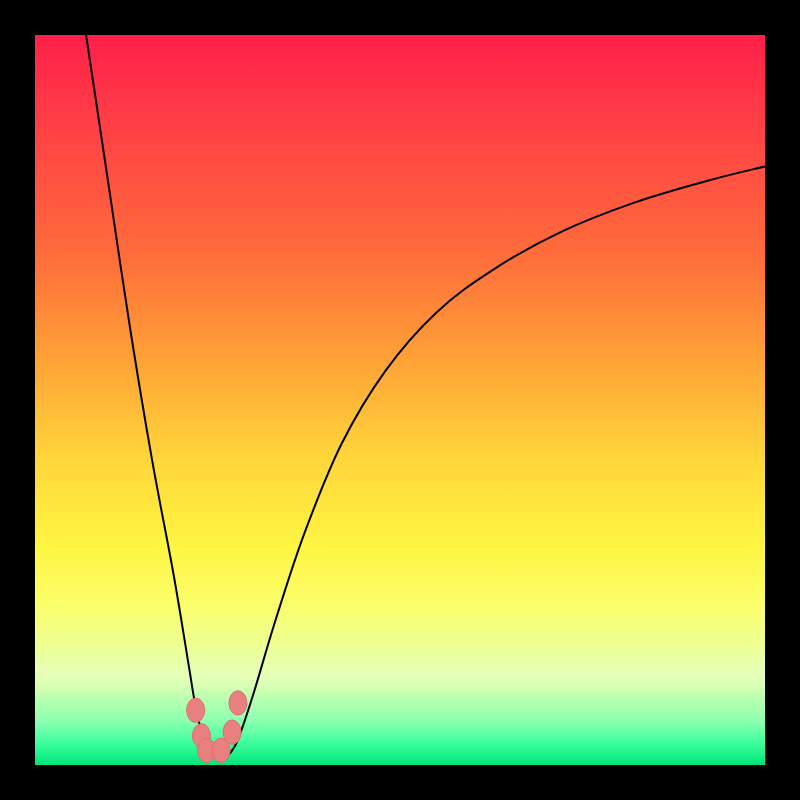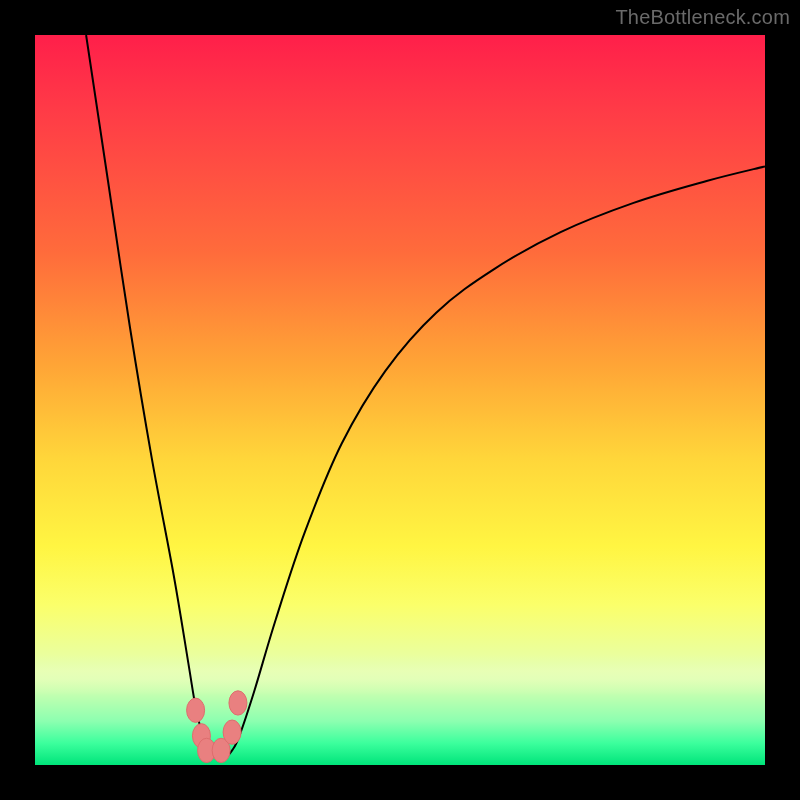--- a/index.html
+++ b/index.html
@@ -71,21 +71,20 @@
     top: 0;
     width: 730px;
     height: 730px;
     pointer-events: none;
   }
 </style>
 </head>
 <body>
 
 <div class="outer">
-  <div class="watermark">TheBottleneck.com</div>
   <div class="plot">
     <div class="pale-band"></div>
     <svg class="curve" viewBox="0 0 730 730" preserveAspectRatio="none">
       <path id="curve-path" fill="none" stroke="#000000" stroke-width="2" d="M 51.10 0.00 C 55.04 26.28, 65.12 93.44, 73.00 146.00 C 80.88 198.56, 87.02 242.07, 94.90 292.00 C 102.78 341.93, 108.92 378.72, 116.80 423.40 C 124.68 468.08, 132.13 503.41, 138.70 540.20 C 145.27 576.99, 149.36 604.15, 153.30 627.80 C 157.24 651.45, 157.97 658.46, 160.60 671.60 C 163.23 684.74, 165.27 692.92, 167.90 700.80 C 170.53 708.68, 172.57 711.46, 175.20 715.40 C 177.83 719.34, 179.87 721.39, 182.50 722.70 C 185.13 724.01, 187.17 724.01, 189.80 722.70 C 192.43 721.39, 194.47 719.34, 197.10 715.40 C 199.73 711.46, 200.46 711.31, 204.40 700.80 C 208.34 690.29, 212.43 678.02, 219.00 657.00 C 225.57 635.98, 231.70 612.91, 240.90 584.00 C 250.10 555.09, 258.27 527.94, 270.10 496.40 C 281.93 464.86, 292.15 437.71, 306.60 408.80 C 321.05 379.89, 333.32 359.45, 350.40 335.80 C 367.48 312.15, 381.79 295.80, 401.50 277.40 C 421.21 259.00, 437.56 248.05, 459.90 233.60 C 482.24 219.15, 500.63 208.93, 525.60 197.10 C 550.57 185.27, 572.32 177.10, 598.60 167.90 C 624.88 158.70, 647.95 152.57, 671.60 146.00 C 695.25 139.43, 719.49 134.03, 730.00 131.40"></path>
       <g id="markers">
           <ellipse cx="160.60" cy="675.25" rx="9" ry="12.15" fill="#e98080" stroke="#de6d6d" stroke-width="1"></ellipse>
           <ellipse cx="166.44" cy="700.80" rx="9" ry="12.15" fill="#e98080" stroke="#de6d6d" stroke-width="1"></ellipse>
           <ellipse cx="171.55" cy="715.40" rx="9" ry="12.15" fill="#e98080" stroke="#de6d6d" stroke-width="1"></ellipse>
           <ellipse cx="186.15" cy="715.40" rx="9" ry="12.15" fill="#e98080" stroke="#de6d6d" stroke-width="1"></ellipse>
           <ellipse cx="197.10" cy="697.15" rx="9" ry="12.15" fill="#e98080" stroke="#de6d6d" stroke-width="1"></ellipse>

